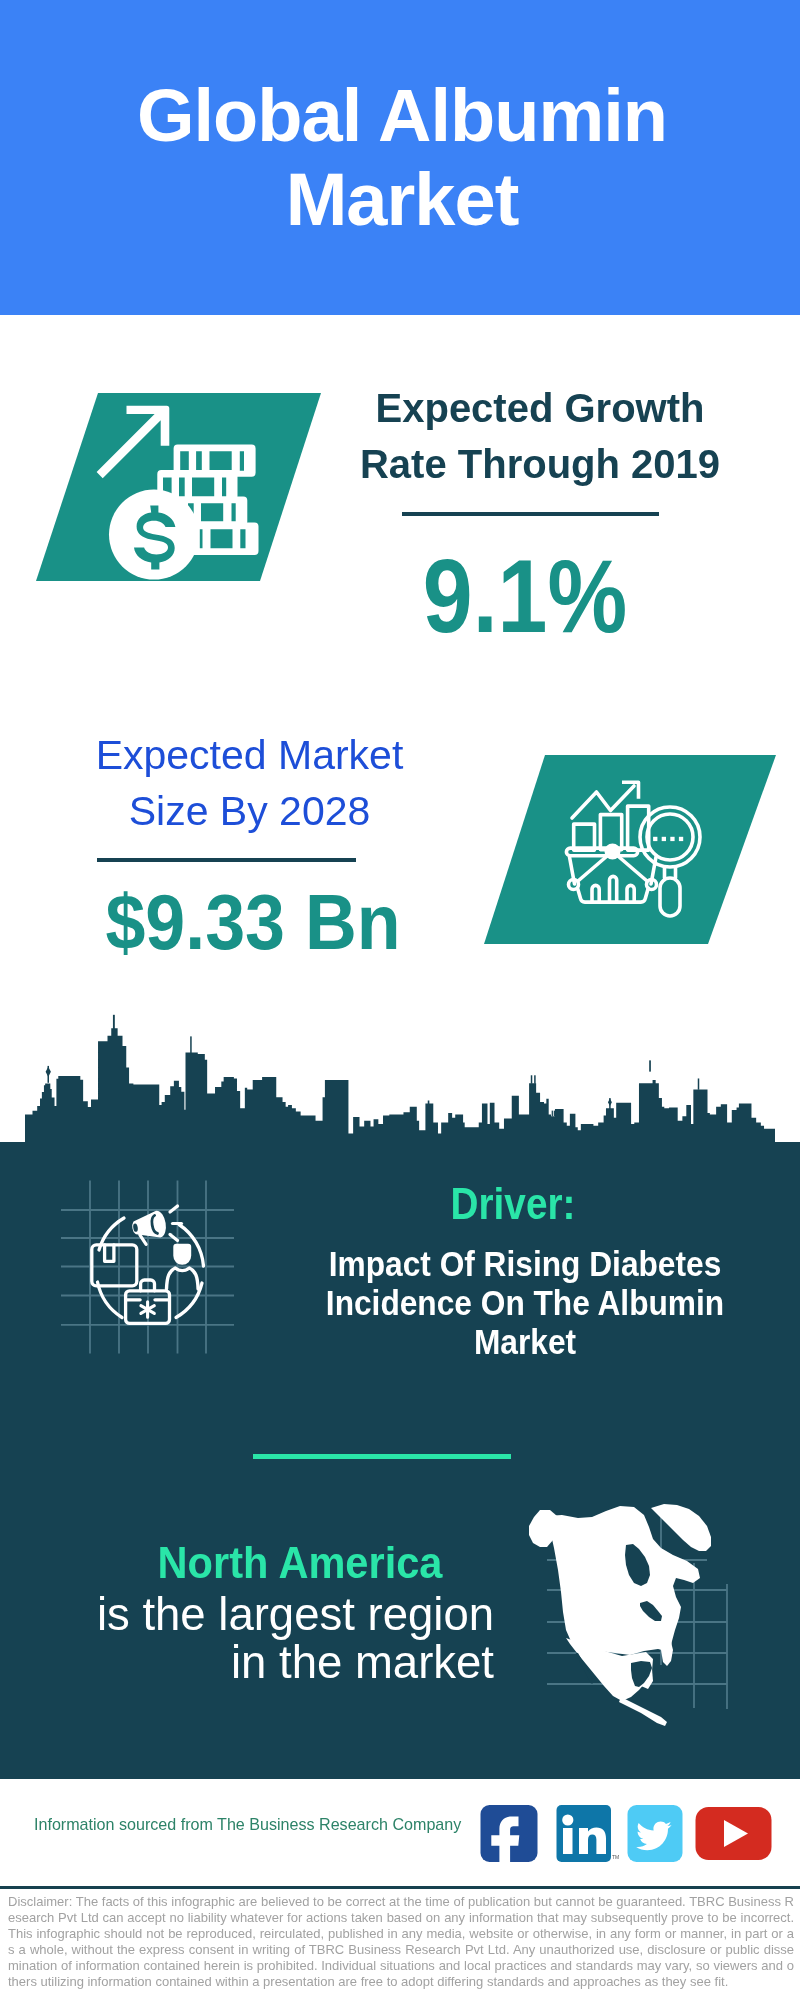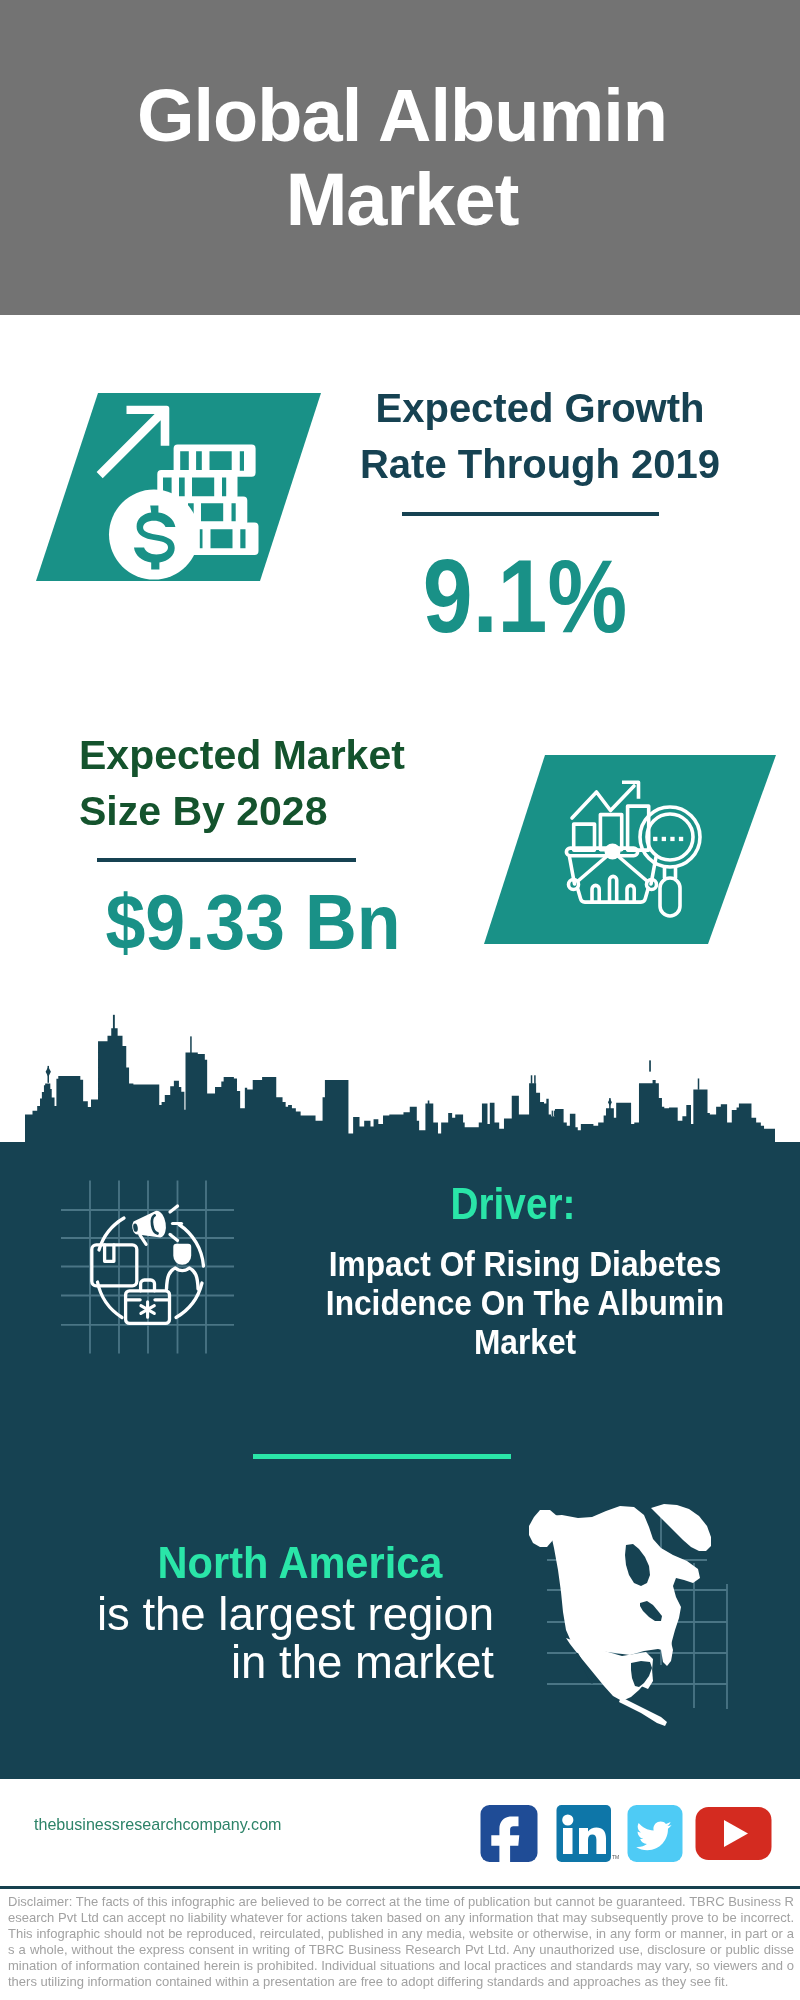--- a/index.html
+++ b/index.html
@@ -1,30 +1,30 @@
 <!DOCTYPE html>
 <html><head>
 <meta charset="utf-8">
 <style>
   html,body{margin:0;padding:0;}
   body{width:800px;height:2000px;background:#ffffff;font-family:"Liberation Sans",sans-serif;overflow:hidden;}
   .page{position:relative;width:800px;height:2000px;}
   
-  .header{position:absolute;left:0;top:0;width:800px;height:315px;background:#737373;}
+  .header{position:absolute;left:0;top:0;width:800px;height:315px;background:#3b82f6;}
   .header-title{position:absolute;left:122px;top:74px;width:560px;text-align:center;color:#ffffff;
       font-size:74px;font-weight:bold;line-height:1.13;letter-spacing:-1px;}
   
   .stat1-text{position:absolute;left:330px;top:381px;width:420px;text-align:center;color:#164252;
       font-size:40px;font-weight:bold;line-height:55.5px;}
   .stat1-rule{position:absolute;left:402px;top:512px;width:257px;height:3.5px;background:#164252;}
   .stat1-value{position:absolute;left:315px;top:545px;width:420px;text-align:center;color:#199187;
       font-size:103px;font-weight:bold;line-height:103px;transform:scaleX(0.87);transform-origin:50% 50%;}
   
-  .stat2-text{position:absolute;left:79px;top:727px;width:341px;text-align:left;color:#14532d;
-      font-size:41px;font-weight:bold;line-height:56px;}
+  .stat2-text{position:absolute;left:79px;top:727px;width:341px;text-align:center;color:#1d4ed8;
+      font-size:41px;font-weight:normal;line-height:56px;}
   .stat2-rule{position:absolute;left:97px;top:858px;width:259px;height:3.5px;background:#164252;}
   .stat2-value{position:absolute;left:43px;top:883px;width:420px;text-align:center;color:#199187;
       font-size:78px;font-weight:bold;line-height:78px;transform:scaleX(0.92);transform-origin:50% 50%;}
   
   .darkbody{position:absolute;left:0;top:1142px;width:800px;height:637px;background:#164252;}
   .skyline{position:absolute;left:0;top:1005px;width:800px;height:150px;}
   
   .driver-label{position:absolute;left:268px;top:1181px;width:490px;text-align:center;color:#2AE5A8;
       font-size:45px;font-weight:bold;line-height:45px;transform:scaleX(0.86);transform-origin:50% 50%;}
   .driver-text{position:absolute;left:294px;top:1244px;width:462px;text-align:center;color:#ffffff;
@@ -177,21 +177,21 @@
       <path d="M640,1603 L647,1601 L653,1605 L658,1611 L662,1616 L661,1621 L655,1621 L649,1617 L643,1611 L640,1606 Z" fill="#164252"></path>
       <path d="M578,1653 L582,1660 L586,1667 L590,1674 L592.5,1680 L592.5,1684 L590.5,1683 L587.5,1677 L584,1670 L580,1663 L577,1656 L575.5,1652.5 Z" fill="#164252"></path>
       <path d="M631,1663 L641,1661 L650,1662 L652,1668 L649,1676 L644,1683 L639,1687 L635,1686 L632,1678 L631,1670 Z" fill="#164252"></path>
     </g>
   </svg> 
     <div class="region-name">North America</div>
   <div class="region-text">is the largest region in the market</div>
   <div class="footer">
   </div>
   <div class="source">
-    <div>thebusinessresearchcompany.com</div>
+    <div>Information sourced from The Business Research Company</div>
   </div>
   <svg class="social" width="300" height="70" viewBox="475 1800 300 70" style="position:absolute;left:475px;top:1800px;">
     <g>
       <rect x="480.5" y="1805" width="57" height="57" rx="9" fill="#1F4C96"></rect>
       <path d="M518.5,1816.5 h-6.8 c-7.2,0 -12.3,4.9 -12.3,12.2 v6.6 h-8.1 v10.4 h8.1 v21.3 h10.7 v-21.3 h8.2 l1,-10.4 h-9.2 v-5.9 c0,-2.1 1.5,-3.2 3.3,-3.2 h5.1 z" fill="#ffffff"></path>
     </g>
     <g>
       <rect x="556.5" y="1805" width="54.5" height="57" rx="5" fill="#0E76A8"></rect>
       <rect x="563" y="1828" width="9.5" height="26" fill="#ffffff"></rect>
       <circle cx="567.8" cy="1820" r="5.6" fill="#ffffff"></circle>

